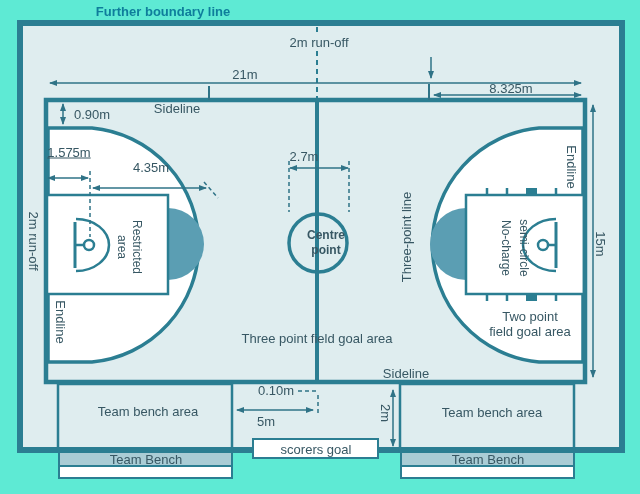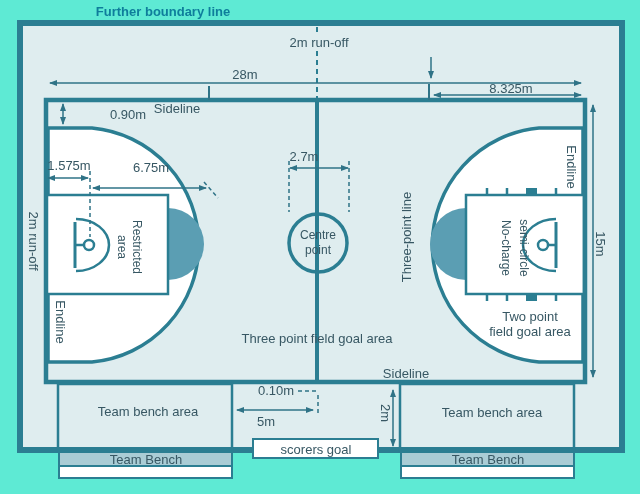--- a/index.html
+++ b/index.html
@@ -104,45 +104,45 @@
   <rect x="59" y="466" width="173" height="12" fill="#ffffff" stroke="#2b7e92" stroke-width="2"></rect>
   <rect x="401" y="452" width="173" height="14" fill="#a9ccd5" stroke="#2b7e92" stroke-width="2"></rect>
   <rect x="401" y="466" width="173" height="12" fill="#ffffff" stroke="#2b7e92" stroke-width="2"></rect>
 </svg>
 
 <div class="lbl title" style="left:163px;top:11px;">Further boundary line</div>
 
 <div class="lbl" style="left:319px;top:42px;">2m run-off</div>
 
 
-<div class="lbl" style="left:245px;top:74px;">28m</div>
+<div class="lbl" style="left:245px;top:74px;">21m</div>
 <div class="lbl" style="left:511px;top:88px;">8.325m</div>
 
 <div class="lbl" style="left:177px;top:108px;">Sideline</div>
-<div class="lbl" style="left:92px;top:114px;margin-left:36px;">0.90m</div>
-<div class="lbl" style="left:69px;top:165px;">1.575m</div>
-<div class="lbl" style="left:151px;top:167px;">6.75m</div>
+<div class="lbl" style="left:92px;top:114px;">0.90m</div>
+<div class="lbl" style="left:69px;top:152px;text-decoration:underline;">1.575m</div>
+<div class="lbl" style="left:151px;top:167px;">4.35m</div>
 <div class="lbl" style="left:304px;top:156px;">2.7m</div>
 
 <div class="lbl v90" style="left:600px;top:244px;">15m</div>
 <div class="lbl v90" style="left:571px;top:167px;">Endline</div>
 <div class="lbl v90" style="left:60px;top:322px;">Endline</div>
 <div class="lbl v90" style="left:33px;top:241px;">2m run-off</div>
 
 <div class="lbl v90 sm" style="left:129px;top:247px;">
   <span class="ln">Restricted</span>
   <span class="ln">area</span>
 </div>
 
 <div class="lbl v90 sm" style="left:505px;top:248px;">No-charge</div>
 <div class="lbl v90 sm" style="left:523px;top:248px;">semi-circle</div>
 
 <div class="lbl v270" style="left:406px;top:237px;">Three-point line</div>
 
-<div class="lbl sm" style="left:318px;top:243px;">
+<div class="lbl sm" style="left:326px;top:243px;font-weight:bold;">
   <span class="ln">Centre</span>
   <span class="ln">point</span>
 </div>
 
 <div class="lbl" style="left:530px;top:324px;">
   <span class="ln">Two point</span>
   <span class="ln">field goal area</span>
 </div>
 
 <div class="lbl" style="left:317px;top:338px;">Three point field goal area</div>

